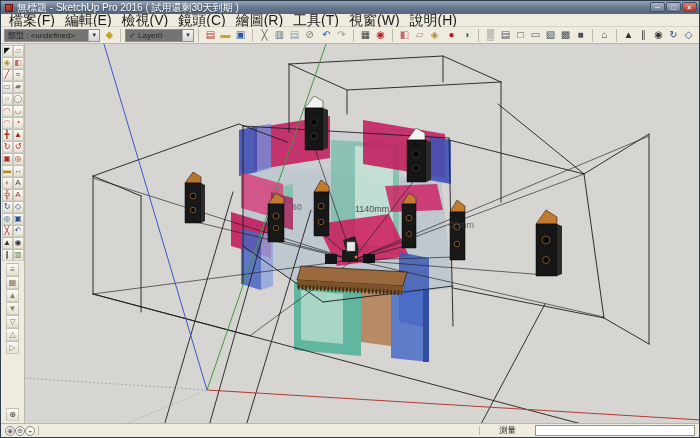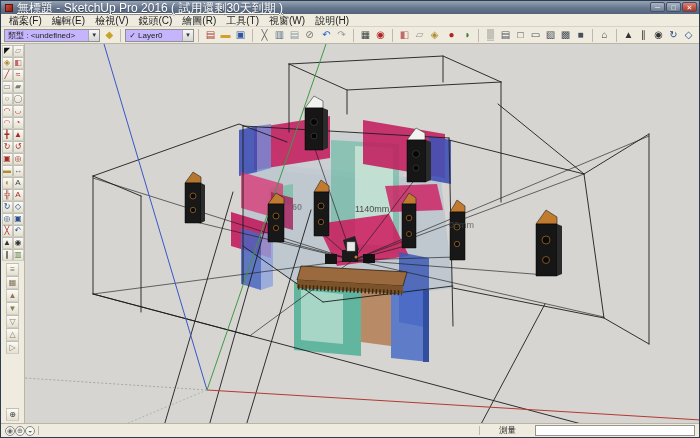--- a/index.html
+++ b/index.html
@@ -3,33 +3,33 @@
 <meta charset="utf-8">
 <style>
   html,body{margin:0;padding:0;background:#888;}
   *{box-sizing:border-box;}
   .window{width:700px;height:438px;position:relative;font-family:"Liberation Sans","DejaVu Sans",sans-serif;
     background:#d6d5d2;border:1px solid #2e3d4e;overflow:hidden;display:flex;flex-direction:column;}
   
   .titlebar{height:13px;flex:0 0 13px;background:linear-gradient(#96a3b5,#64758c 55%,#53647c);
     display:flex;align-items:center;padding:0 4px;gap:4px;position:relative;}
   .app-icon{width:8px;height:8px;background:linear-gradient(135deg,#d84b3a,#8c1f14);border:1px solid #5d140c;flex:0 0 8px;}
-  .title-text{color:#fff;font-size:12px;line-height:1;white-space:nowrap;text-shadow:0 1px 1px rgba(0,0,0,.4);text-decoration:underline;}
+  .title-text{color:#fff;font-size:10px;line-height:1;white-space:nowrap;text-shadow:0 1px 1px rgba(0,0,0,.4);}
   .win-btns{position:absolute;right:2px;top:1px;display:flex;gap:1px;}
   .win-btn{width:15px;height:10px;font-size:7px;line-height:10px;text-align:center;color:#fff;
     background:linear-gradient(#aab4c2,#707e92);border:1px solid #42506a;border-radius:2px;}
   .win-btn.close{background:linear-gradient(#e08173,#b03626);}
   
   .menubar{height:13px;flex:0 0 13px;background:#efecdf;border-bottom:1px solid #d6d3c4;
     display:flex;align-items:center;padding-left:3px;}
-  .menu-item{font-size:10px;color:#1a1a1a;padding:0 5px;line-height:13px;white-space:nowrap;text-align:right;}
+  .menu-item{font-size:14px;color:#1a1a1a;padding:0 5px;line-height:13px;white-space:nowrap;text-align:right;}
   
   .toolbar{height:17px;flex:0 0 17px;background:#efecdf;border-bottom:1px solid #b9b6a8;
     display:flex;align-items:center;padding:0 3px;gap:2px;}
-  .combo{height:13px;background:#c4b5fd;border:1px solid #8f8f8f;display:flex;align-items:center;
+  .combo{height:13px;background:#737373;border:1px solid #8f8f8f;display:flex;align-items:center;
     font-size:8px;color:#222;padding-left:3px;white-space:nowrap;}
   .combo .arrow{width:11px;height:11px;margin-left:auto;background:linear-gradient(#f7f7f7,#d5d5d5);
     border-left:1px solid #a8a8a8;font-size:6px;display:flex;align-items:center;justify-content:center;color:#333;}
   .combo.classifier{width:104px;}
   .combo.layers{width:74px;}
   .check{color:#222;font-size:8px;margin-right:2px;}
   .tb-sep{width:1px;height:13px;background:#bdbaab;margin:0 2px;flex:0 0 1px;}
   .tb-icon{width:15px;height:15px;display:flex;align-items:center;justify-content:center;
     font-size:10px;line-height:1;border:1px solid transparent;border-radius:2px;}
   .tb-group{display:flex;align-items:center;}

